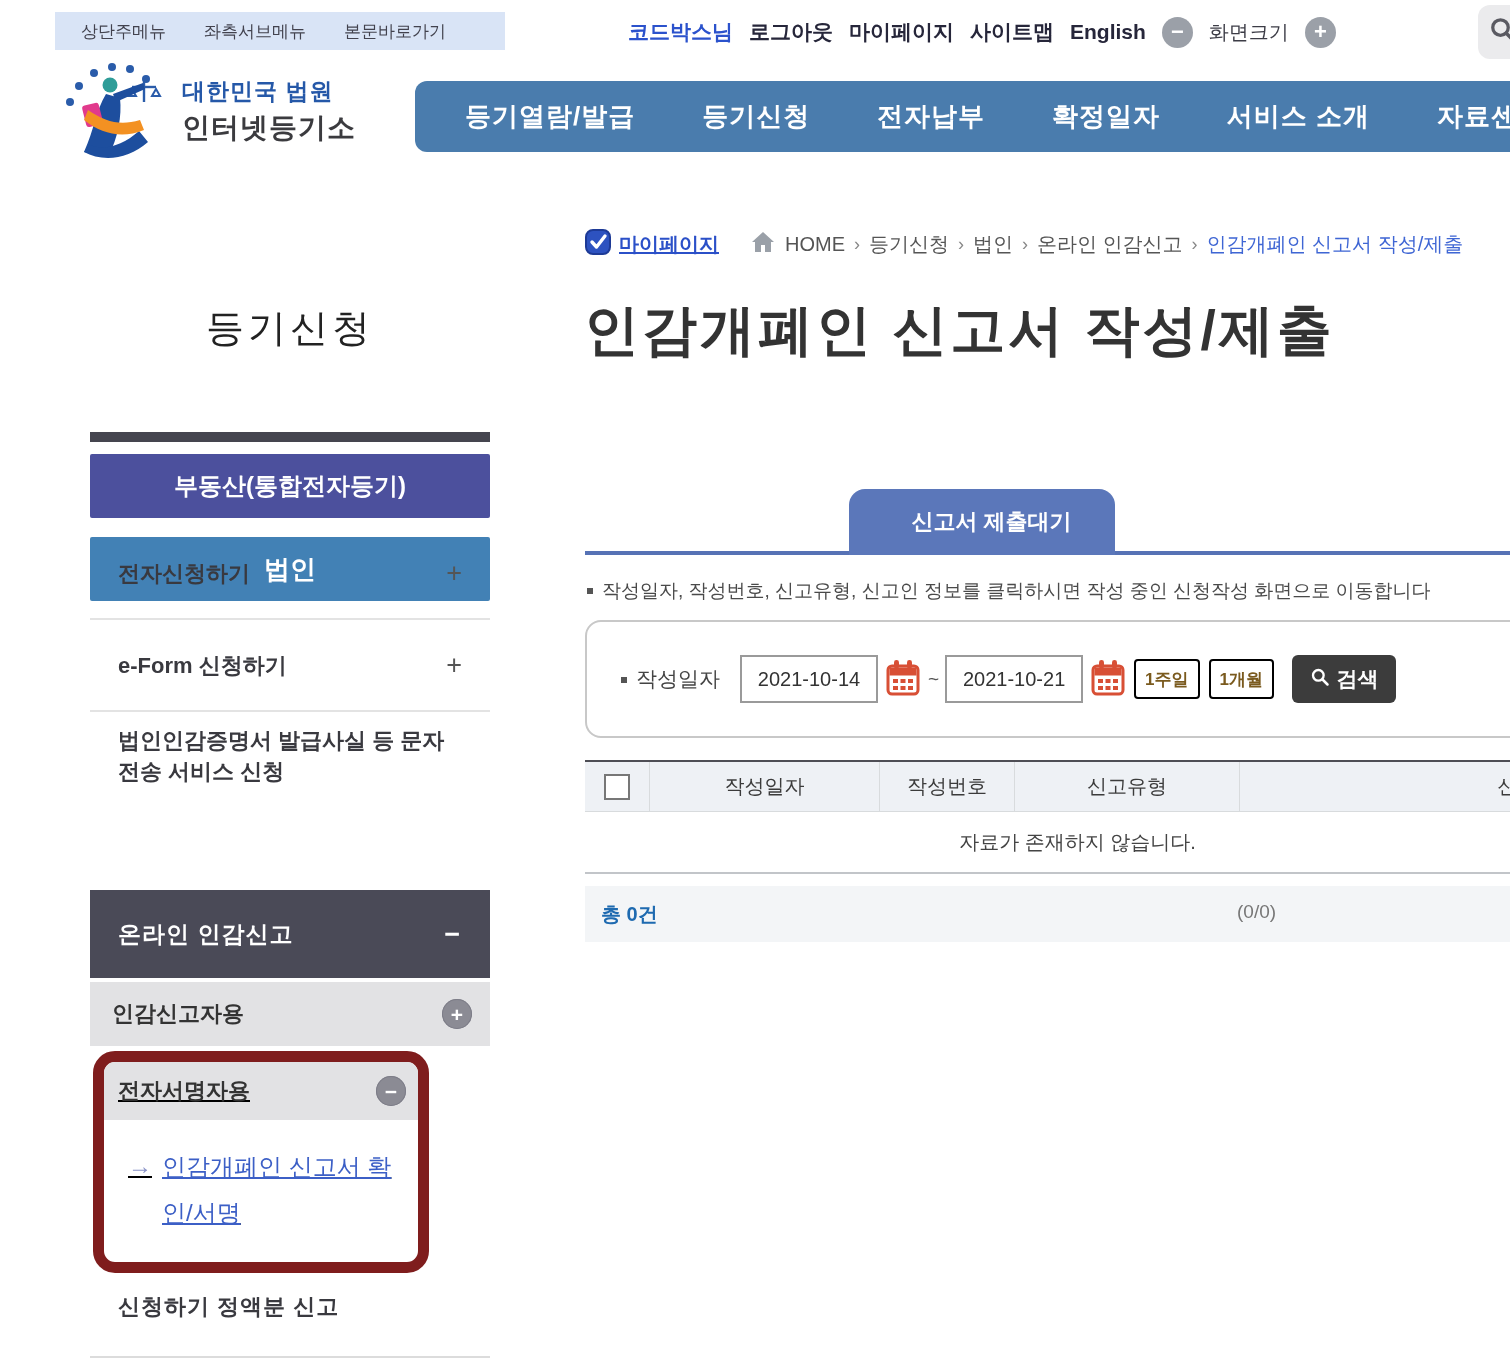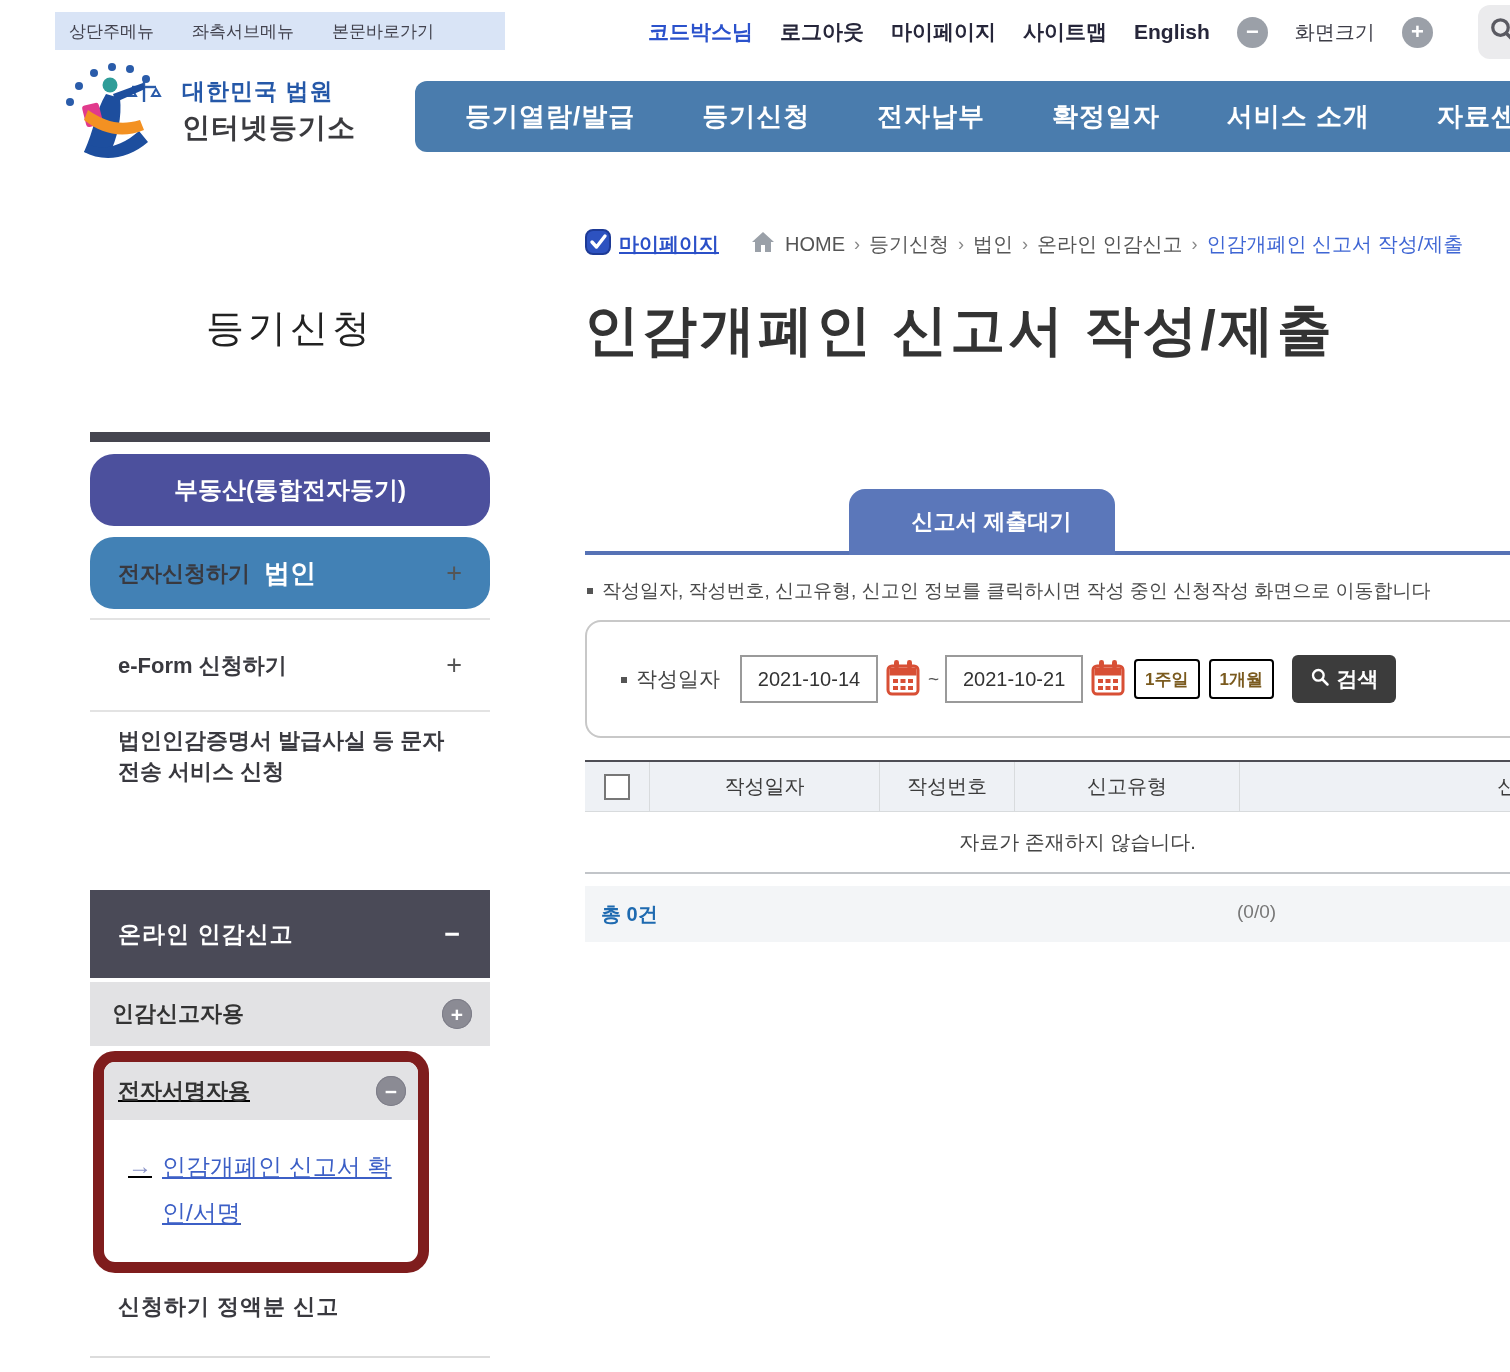--- a/index.html
+++ b/index.html
@@ -2,23 +2,23 @@
 <html><head>
 <meta charset="utf-8">
 <style>
   * { margin:0; padding:0; box-sizing:border-box; }
   html,body { background:#fff; }
   body { font-family:"Liberation Sans","DejaVu Sans",sans-serif; }
   .stage { position:relative; width:1510px; height:1372px; overflow:hidden; background:#fff; }
 
   
   .skip-bar { position:absolute; left:55px; top:12px; width:450px; height:38px;
-    background:#d9e4f6; display:flex; align-items:center; gap:38px; padding-left:14px; }
+    background:#d9e4f6; display:flex; align-items:center; gap:38px; padding-left:26px; }
   .skip-bar span { font-size:17px; color:#42424e; }
-  .util { position:absolute; left:648px; top:13px; height:38px; display:flex; align-items:center; gap:27px; }
+  .util { position:absolute; left:628px; top:13px; height:38px; display:flex; align-items:center; gap:16px; }
   .util .user { font-size:21px; font-weight:bold; color:#2b52cc; }
   .util .ulink { font-size:21px; font-weight:bold; color:#26263a; }
   .circle-btn { width:31px; height:31px; border-radius:50%; background:#9ba0a8; color:#fff;
     display:flex; align-items:center; justify-content:center; font-size:22px; font-weight:bold; line-height:1; }
   .util .screen-label { font-size:20px; color:#3c3c46; }
   .search-pill { position:absolute; left:1478px; top:5px; width:72px; height:54px;
     background:#ebebed; border-radius:12px; display:flex; align-items:center; padding-left:10px; }
 
   
   .logo { position:absolute; left:56px; top:58px; width:360px; height:112px; display:flex; }
@@ -81,21 +81,21 @@
   .empty { position:absolute; left:0; top:0; width:985px; text-align:center; line-height:60px;
     font-size:20px; color:#444; }
   .tfoot { position:absolute; left:585px; top:886px; width:1040px; height:56px; background:#f3f5f7; }
   .total { position:absolute; left:16px; top:0; line-height:56px; font-size:20px; font-weight:bold; color:#1e6ab0; }
   .pager { position:absolute; left:652px; top:0; line-height:52px; font-size:19px; color:#777; }
 
   
   .side-title { position:absolute; left:90px; top:303px; width:400px; text-align:center;
     font-size:38px; color:#222; letter-spacing:4px; }
   .darkbar { position:absolute; left:90px; top:432px; width:400px; height:10px; background:#45454f; }
-  .cat-btn { position:absolute; left:90px; width:400px; height:72px; border-radius:24px; color:#fff;
+  .cat-btn { position:absolute; left:90px; width:400px; height:64px; border-radius:2px; color:#fff;
     display:flex; align-items:center; justify-content:center; font-weight:bold;text-align:right; }
   .cat-re { top:454px; background:#4c509d; font-size:24px; }
   .cat-corp { top:537px; background:#4281b5; font-size:26px; }
   .smenu { position:absolute; left:90px; width:400px; }
   .srow { position:absolute; left:0; width:400px; height:90px; display:flex; align-items:center; }
   .srow .lbl { font-size:22px; font-weight:bold; color:#39393f; margin-left:28px; line-height:31px; }
   .srow .plus { position:absolute; right:28px; font-size:27px; color:#555; }
   .sdiv { position:absolute; left:0; width:400px; height:2px; background:#e3e3e3; }
   .sect { position:absolute; left:90px; top:890px; width:400px; height:88px; background:#4a4a57;
     display:flex; align-items:center; }

